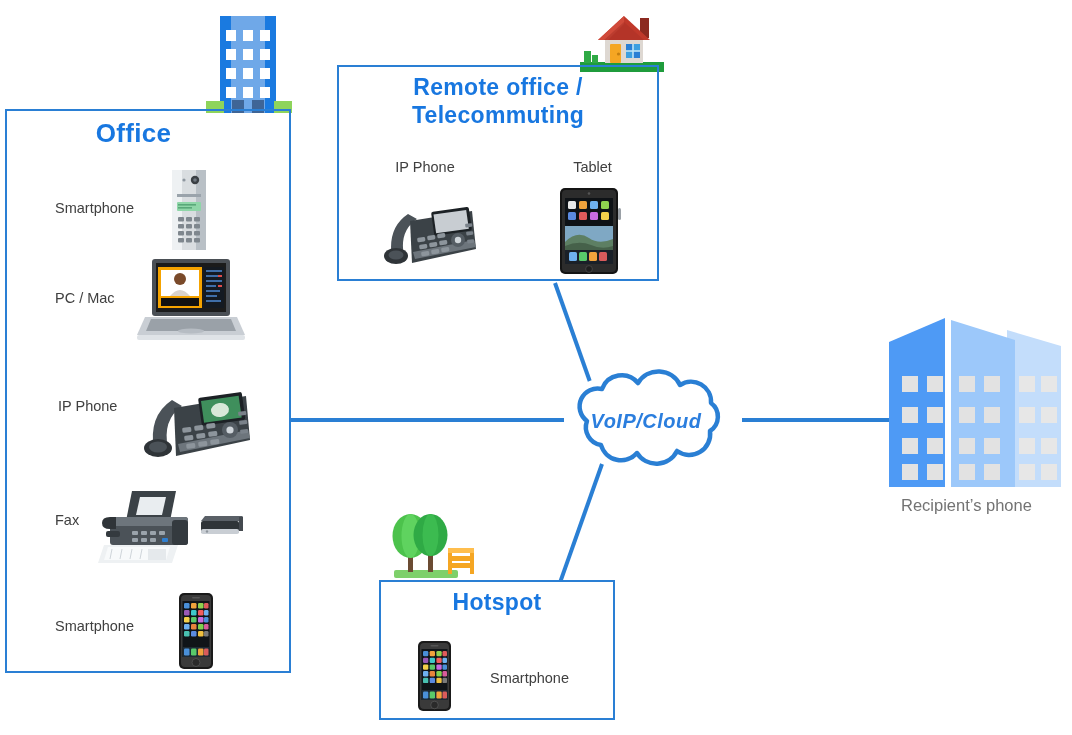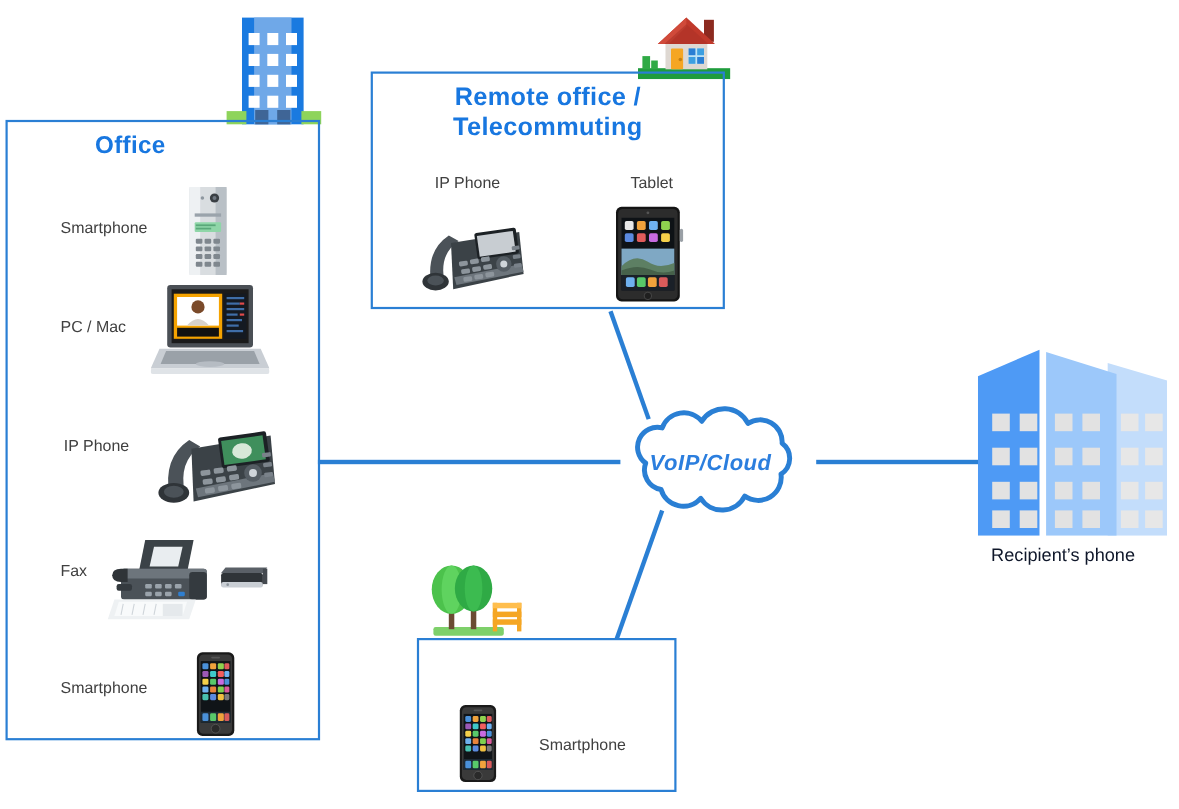--- a/index.html
+++ b/index.html
@@ -39,21 +39,21 @@
   .dev-label {
     position: absolute;
     color: #404040;
     font-size: 14.5px;
     white-space: nowrap;
   }
   .dev-label.centered { text-align: center; }
 
   .caption-black {
     position: absolute;
-    color: #0f172a;
+    color: #737373;
     font-size: 16.5px;
     white-space: nowrap;
   }
 
   
   .link {
     position: absolute;
     background: #2a7fd4;
   }
   .link-diag {
@@ -151,21 +151,21 @@
       <rect x="58" y="48" width="26" height="5" fill="#f5a623"></rect>
       <rect x="58" y="55" width="26" height="5" fill="#f5a623"></rect>
       <rect x="58" y="40" width="4" height="26" fill="#f5a623"></rect>
       <rect x="80" y="40" width="4" height="26" fill="#f5a623"></rect>
       <rect x="58" y="40" width="26" height="5" fill="#ffbe4d"></rect>
     </svg>
   </div>
 
   <div class="group-box" style="left:5px; top:109px; width:286px; height:564px;">
   </div>
-  <div class="group-title" style="left:5px; top:119px; width:227px; font-size:22px;">Office</div>
+  <div class="group-title" style="left:20px; top:119px; width:227px; font-size:26px;">Office</div>
 
   <div class="dev-label" style="left:55px; top:200px;">Smartphone</div>
   <div class="icon" style="left:168px; top:170px; width:42px; height:80px;">
     <svg width="42" height="80" viewBox="0 0 42 80">
       <rect x="4" y="0" width="34" height="80" rx="2" fill="#d9dde0"></rect>
       <rect x="4" y="0" width="10" height="80" fill="#eef1f3"></rect>
       <rect x="28" y="0" width="10" height="80" fill="#b9c0c6"></rect>
       <circle cx="27" cy="10" r="4.2" fill="#3a3f44"></circle>
       <circle cx="27" cy="10" r="1.8" fill="#6f7780"></circle>
       <circle cx="16" cy="10" r="1.6" fill="#8e979f"></circle>
@@ -395,20 +395,21 @@
         <rect x="43" y="66" width="8" height="9" rx="1.6" fill="#d95b5b"></rect>
       </g>
       <circle cx="33" cy="83" r="3.4" fill="#1f1f1f" stroke="#4a4a4a" stroke-width="0.8"></circle>
       <circle cx="33" cy="7.5" r="1.3" fill="#555"></circle>
       <rect x="62" y="22" width="3" height="12" rx="1.5" fill="#9aa0a6"></rect>
     </svg>
   </div>
 
   <div class="group-box" style="left:379px; top:580px; width:236px; height:140px;">
   </div>
+  <div class="group-title" style="left:379px; top:589px; width:236px; font-size:23px;">Hotspot</div>
 
   <div class="icon" style="left:412px; top:640px; width:46px; height:72px;">
     <svg width="46" height="72" viewBox="0 0 46 72">
       <rect x="6" y="1" width="33" height="70" rx="5" fill="#1a1a1a"></rect>
       <rect x="8" y="3" width="29" height="66" rx="4" fill="#3a3a3a"></rect>
       <rect x="9.5" y="9" width="26" height="51" fill="#101418"></rect>
       <g>
         <rect x="11" y="11" width="5.3" height="5.3" rx="1.2" fill="#4a90d9"></rect>
         <rect x="17.7" y="11" width="5.3" height="5.3" rx="1.2" fill="#f0a23c"></rect>
         <rect x="24.4" y="11" width="5.3" height="5.3" rx="1.2" fill="#8fd14f"></rect>

